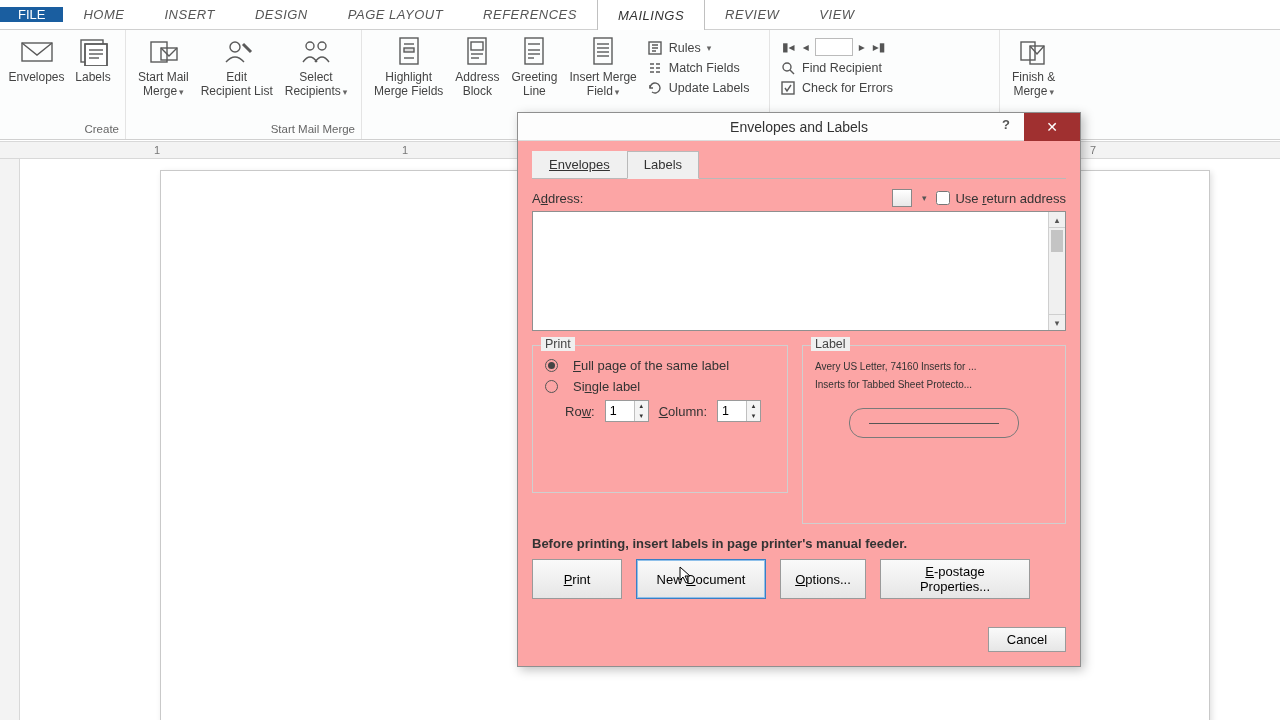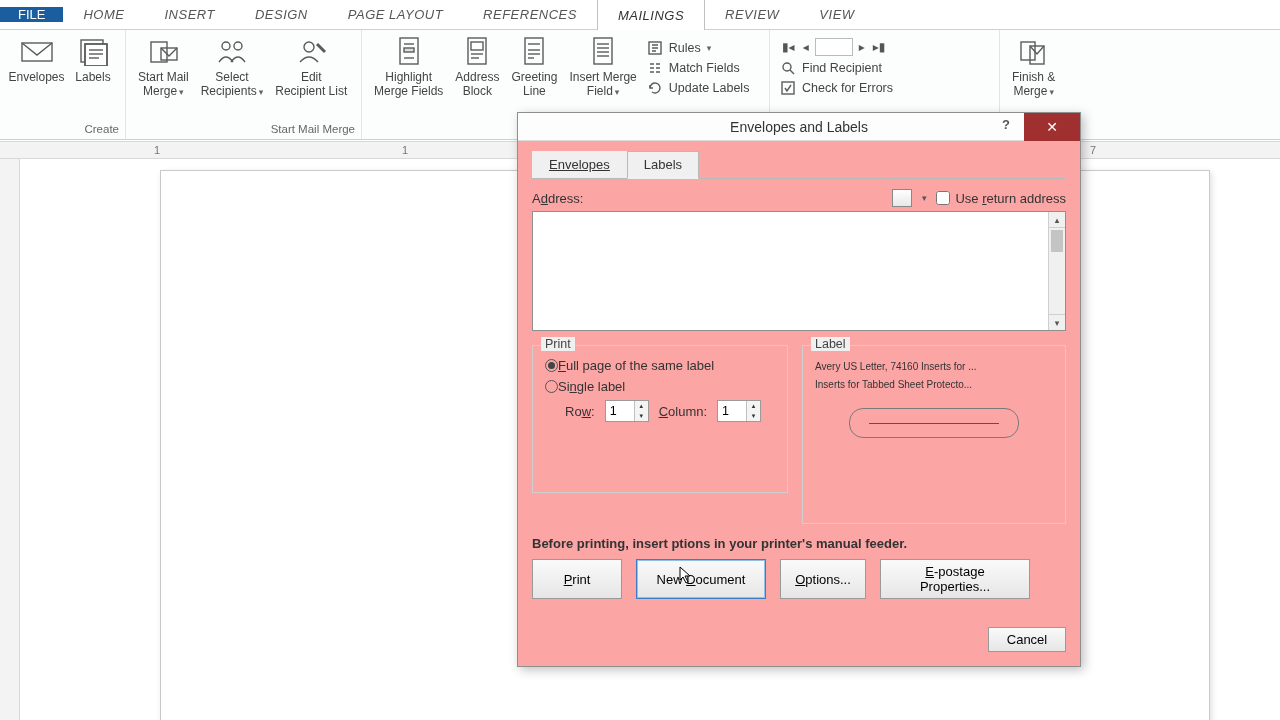--- a/index.html
+++ b/index.html
@@ -54,21 +54,21 @@
   .addr-scroll { position: absolute; right: 0; top: 0; bottom: 0; width: 17px; background: #f0f0f0; border-left: 1px solid #cfcfcf; }
   .addr-scroll .ar { height: 16px; text-align: center; font-size: 9px; color: #555; border-bottom: 1px solid #cfcfcf; line-height: 16px; cursor: pointer;}
   .addr-scroll .ar.bot { position: absolute; bottom: 0; left: 0; right: 0; border-top: 1px solid #cfcfcf; border-bottom: none;}
   .addr-scroll .thumb { position: absolute; left: 2px; right: 2px; top: 18px; height: 22px; background: #c4c4c4; }
 
   .twopane { display: flex; gap: 14px; margin-top: 14px; }
   .fset { border: 1px solid #cfcfcf; padding: 12px 12px 14px; position: relative; }
   .fset .legend { position: absolute; top: -9px; left: 8px; background: #f0f0f0; padding: 0 4px; font-size: 12.5px; color: #444; }
   .fset.print { flex: 0 0 256px; height: 148px; }
   .fset.label { flex: 1; height: 179px; }
-  .radio-row { display: flex; align-items: center; gap: 0; margin-bottom: 6px; cursor: pointer; font-size: 13px; }
+  .radio-row { display: flex; align-items: center; gap: 15px; margin-bottom: 6px; cursor: pointer; font-size: 13px; }
   .radio { width: 13px; height: 13px; border: 1px solid #555; border-radius: 50%; display: inline-flex; align-items: center; justify-content: center; }
   .radio.sel::after { content: ""; width: 7px; height: 7px; background: #444; border-radius: 50%; }
   .ul { text-decoration: underline; }
   .rc-row { display: flex; align-items: center; gap: 10px; margin-top: 6px; font-size: 13px; padding-left: 20px; }
   .spin { display: inline-flex; border: 1px solid #9a9a9a; background: #fff; height: 22px; }
   .spin input { width: 28px; border: none; padding: 0 4px; font-size: 12.5px; }
   .spin .ars { width: 14px; display: flex; flex-direction: column; border-left: 1px solid #c0c0c0; }
   .spin .ars span { flex: 1; font-size: 7px; text-align: center; line-height: 10px; background: #f4f4f4; cursor: pointer; }
   .label-preview { margin: 14px auto 0; width: 170px; height: 30px; border: 1px solid #7a7a7a; border-radius: 14px; display: flex; align-items: center; justify-content: center; }
   .label-preview .line { width: 130px; height: 1px; background: #555; }
@@ -141,39 +141,39 @@
               <rect x="14" y="10" width="16" height="12"></rect>
               <path d="M14 10 L22 18 L30 10"></path>
             </svg>
         </span>
         <span class="txt dd" style="white-space:pre-line">Start Mail
 Merge</span>
       </div>
       <div class="rbtn">
         <span class="ic">
           <svg viewBox="0 0 32 28" width="32" height="28">
+              <circle cx="14" cy="9" r="5"></circle>
+              <path d="M5 24 Q14 14 23 24"></path>
+              <path d="M22 6 L30 14" stroke-width="3"></path>
+            </svg>
+        </span>
+        <span class="txt" style="white-space:pre-line">Edit
+Recipient List</span>
+      </div>
+      <div class="rbtn">
+        <span class="ic">
+          <svg viewBox="0 0 32 28" width="32" height="28">
               <circle cx="10" cy="8" r="4"></circle>
               <circle cx="22" cy="8" r="4"></circle>
               <path d="M3 24 Q10 14 17 24"></path>
               <path d="M15 24 Q22 14 29 24"></path>
             </svg>
         </span>
         <span class="txt dd" style="white-space:pre-line">Select
 Recipients</span>
-      </div>
-      <div class="rbtn">
-        <span class="ic">
-          <svg viewBox="0 0 32 28" width="32" height="28">
-              <circle cx="14" cy="9" r="5"></circle>
-              <path d="M5 24 Q14 14 23 24"></path>
-              <path d="M22 6 L30 14" stroke-width="3"></path>
-            </svg>
-        </span>
-        <span class="txt" style="white-space:pre-line">Edit
-Recipient List</span>
       </div>
     </div>
     <div class="glabel">Start Mail Merge</div>
   </div>
 
   <div class="group" style="width:408px; border-right:1px solid #e4e4e4;">
     <div class="group-row">
       <div class="rbtn">
         <span class="ic">
             <svg viewBox="0 0 28 32" width="28" height="32">
@@ -384,21 +384,21 @@
       <div class="fset label">
         <span class="legend">Label</span>
         <div class="label-info">Avery US Letter, 74160 Inserts for ...</div>
         <div class="label-info">Inserts for Tabbed Sheet Protecto...</div>
         <div class="label-preview">
             <div class="line"></div>
           </div>
       </div>
     </div>
 
-    <div class="instr">Before printing, insert ptions in your printer's manual feeder.</div>
+    <div class="instr">Before printing, insert labels in page printer's manual feeder.</div>
 
     <div class="btnrow">
       <button class="dbtn" style="width:90px"><span class="ul">P</span>rint</button>
       <button class="dbtn focused" style="width:130px;position:relative">
         New <span class="ul">D</span>ocument
         <svg class="cursor" style="left:42px;top:6px" viewBox="0 0 14 18">
             <path d="M1 1 L1 14 L4 11 L7 17 L9 16 L6 10 L11 10 Z" fill="#fff" stroke="#000" stroke-width="1"></path>
           </svg>
       </button>
       <button class="dbtn" style="width:86px"><span class="ul">O</span>ptions...</button>

